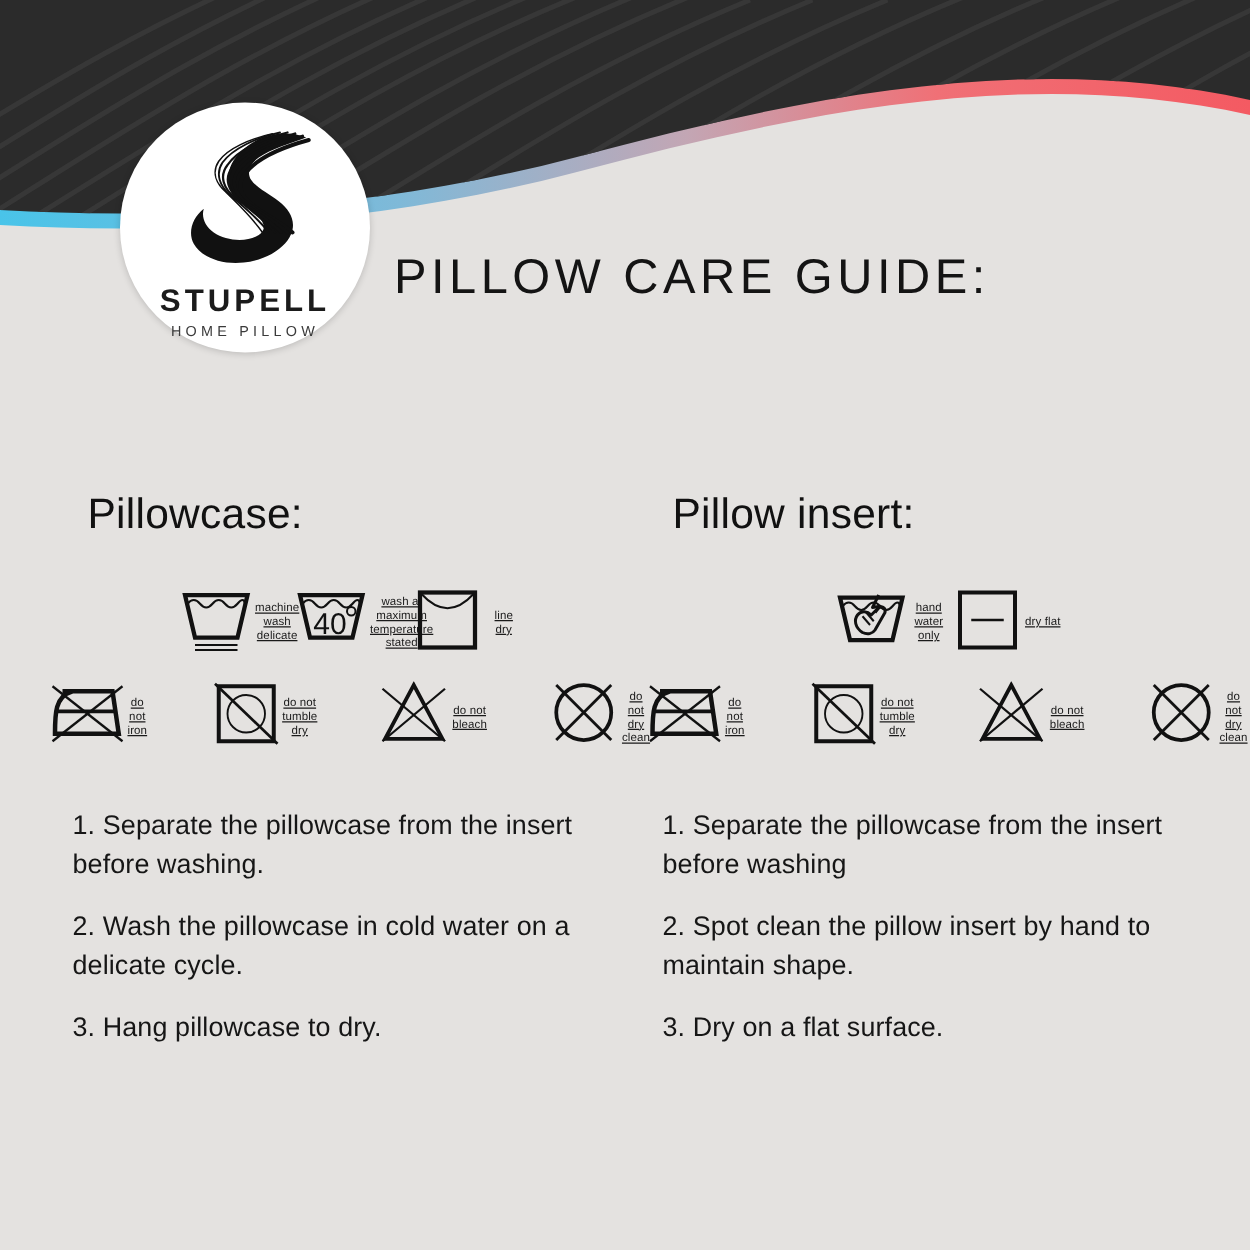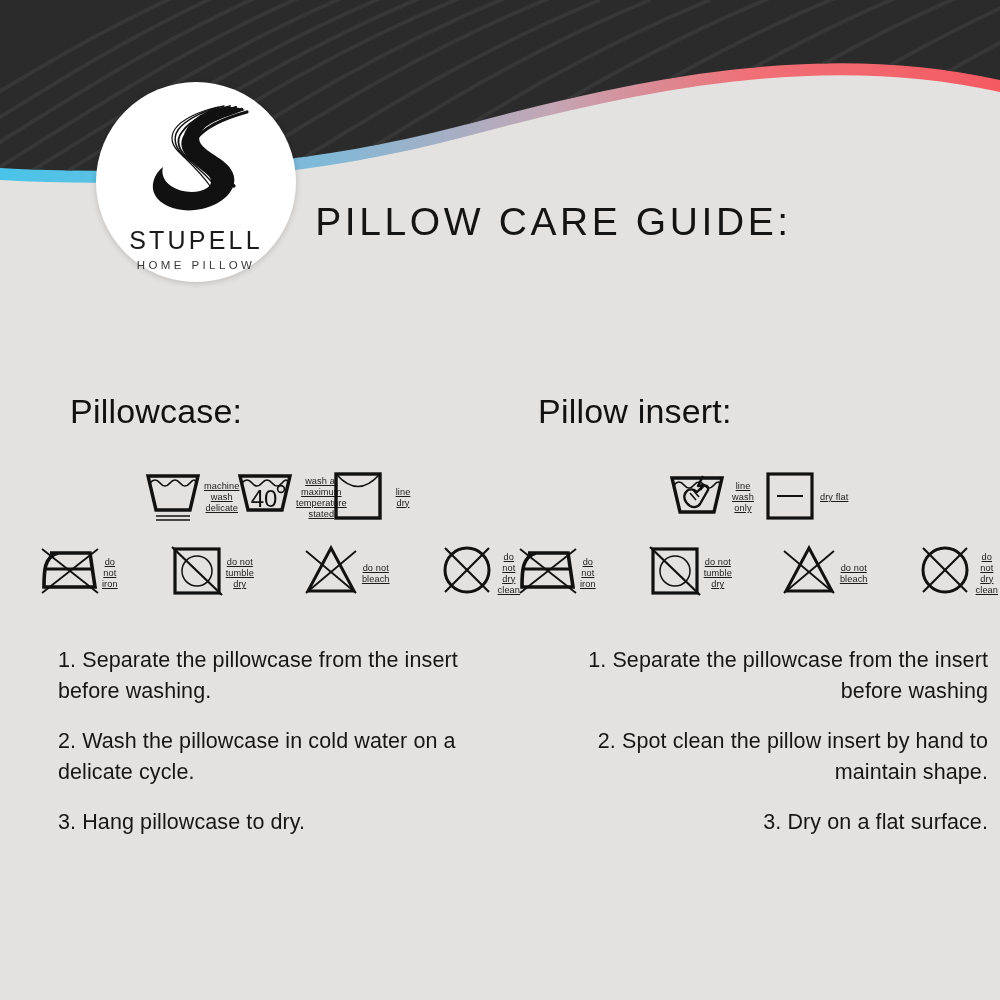--- a/index.html
+++ b/index.html
@@ -24,21 +24,21 @@
     width:200px; height:200px; border-radius:50%;
     background:#ffffff;
     display:flex; flex-direction:column; align-items:center;
     justify-content:flex-start;
     box-shadow:0 1px 6px rgba(0,0,0,.18);
     z-index:5;
   }
   #logo-badge .mark{ margin-top:16px; }
   .logo-word{
     font-size:25px; letter-spacing:3.2px; color:#1b1b1b;
-    font-weight:400; line-height:1; margin-top:2px;
+    font-weight:700; line-height:1; margin-top:2px;
   }
   .logo-sub{
     font-size:11.5px; letter-spacing:3.4px; color:#3a3a3a;
     font-weight:400; line-height:1; margin-top:7px;
   }
 
   
   #page-title{
     position:absolute; left:0; top:200px; width:877px;
     text-align:center;
@@ -74,21 +74,21 @@
   }
   .care-symbol .cap{
     margin-top:5px;
     font-size:9.2px; line-height:11px; color:#1a1a1a;
     text-align:center; letter-spacing:.1px;text-decoration:underline;
   }
 
   
   .steps{ margin-top:43px; }
   #col-pillowcase .steps{ padding-left:8px; }
-  #col-insert .steps{ padding-left:2px;text-align:right; }
+  #col-insert .steps{ padding-left:2px; }
   .step{
     font-size:21.5px; line-height:31px; color:#161616;
     margin-bottom:19px; letter-spacing:.1px;
   }
 </style>
 </head>
 <body>
 
 <div id="header-banner">
   <svg width="1000" height="200" viewBox="0 0 1000 200">
@@ -278,21 +278,21 @@
           <svg width="62" height="58" viewBox="0 0 62 58">
             <path d="M6,12 H56 L48,46 H14 Z" fill="none" stroke="#111" stroke-width="3.4"></path>
             <path d="M8,19 q5,-6 10,0 t10,0 t10,0 t10,0 t6,0" fill="none" stroke="#111" stroke-width="1.7"></path>
             <path d="M37,10 L32,20 L38,19 L34,24" fill="none" stroke="#111" stroke-width="2.4" stroke-linejoin="round"></path>
             <path d="M24,40 C18,36 17,30 20,26 C23,22 28,23 31,26
                      L36,21 C39,18 43,20 42,24 L34,38 C32,41 28,42 24,40 Z" fill="none" stroke="#111" stroke-width="2.4" stroke-linejoin="round"></path>
             <path d="M24,27 L30,34" fill="none" stroke="#111" stroke-width="1.6"></path>
             <path d="M27,24 L33,31" fill="none" stroke="#111" stroke-width="1.6"></path>
           </svg>
         </div>
-        <div class="cap">line wash only</div>
+        <div class="cap">hand water only</div>
       </div>
 
       <div class="care-symbol">
         <div class="glyph">
           <svg width="62" height="58" viewBox="0 0 62 58">
             <rect x="10" y="8" width="44" height="44" fill="none" stroke="#111" stroke-width="3.2"></rect>
             <line x1="19" y1="30" x2="45" y2="30" stroke="#111" stroke-width="2"></line>
           </svg>
         </div>
         <div class="cap">dry flat</div>

